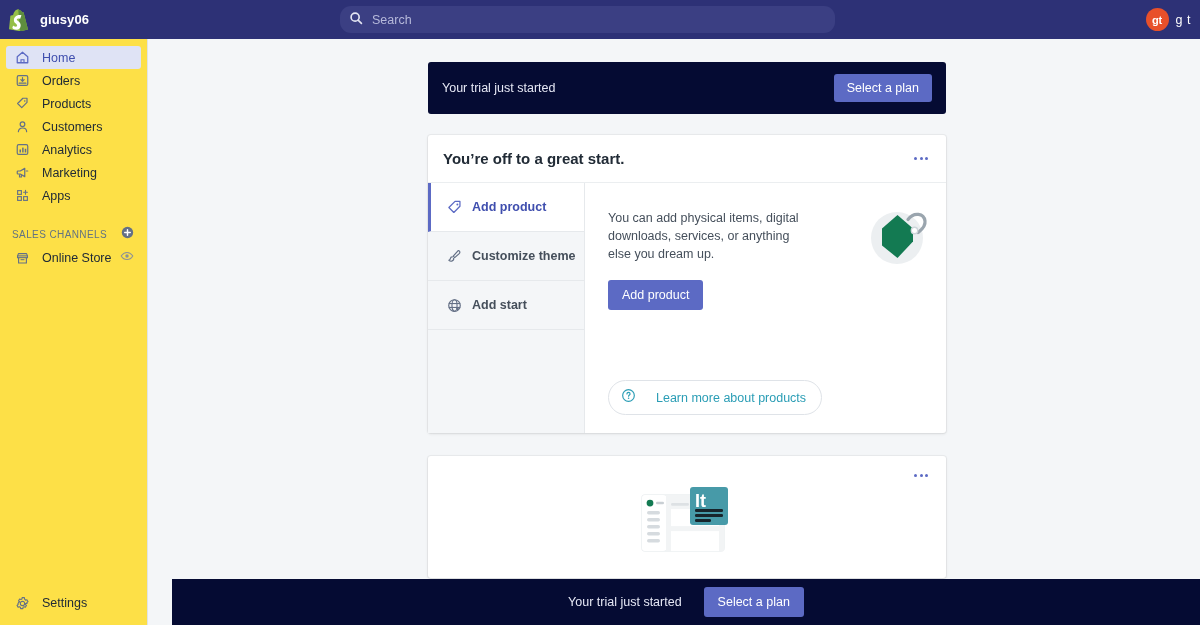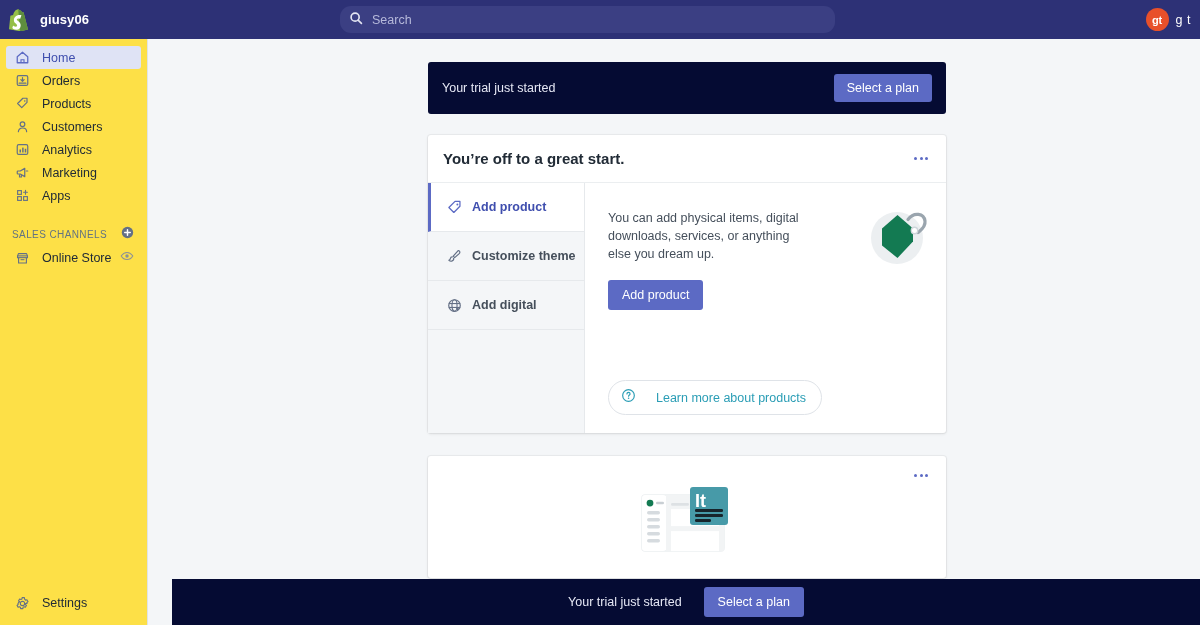--- a/index.html
+++ b/index.html
@@ -405,21 +405,21 @@
           <div class="task">
             <span class="task-icon">
               <svg width="17" height="17" viewBox="0 0 20 20">
                   <circle cx="10" cy="10" r="6.8" fill="none" stroke="#647086" stroke-width="1.4"></circle>
                   <ellipse cx="10" cy="10" rx="3" ry="6.8" fill="none" stroke="#647086" stroke-width="1.3"></ellipse>
                   <line x1="3.3" y1="7.7" x2="16.7" y2="7.7" stroke="#647086" stroke-width="1.3"></line>
                   <line x1="3.3" y1="12.3" x2="16.7" y2="12.3" stroke="#647086" stroke-width="1.3"></line>
                   <path d="M11.8 12.3l4.4 1.6-1.8.9-.9 1.8-1.7-4.3z" fill="#647086"></path>
                 </svg>
             </span>
-            <span class="task-label">Add digital</span>
+            <span class="task-label">Add start</span>
           </div>
 
 
           <div class="task-spacer"></div>
         </div>
 
         <div class="task-detail">
           <div class="detail-desc">You can add physical items, digital downloads, services, or anything else you dream up.</div>
           <button class="primary-btn">Add product</button>
 

